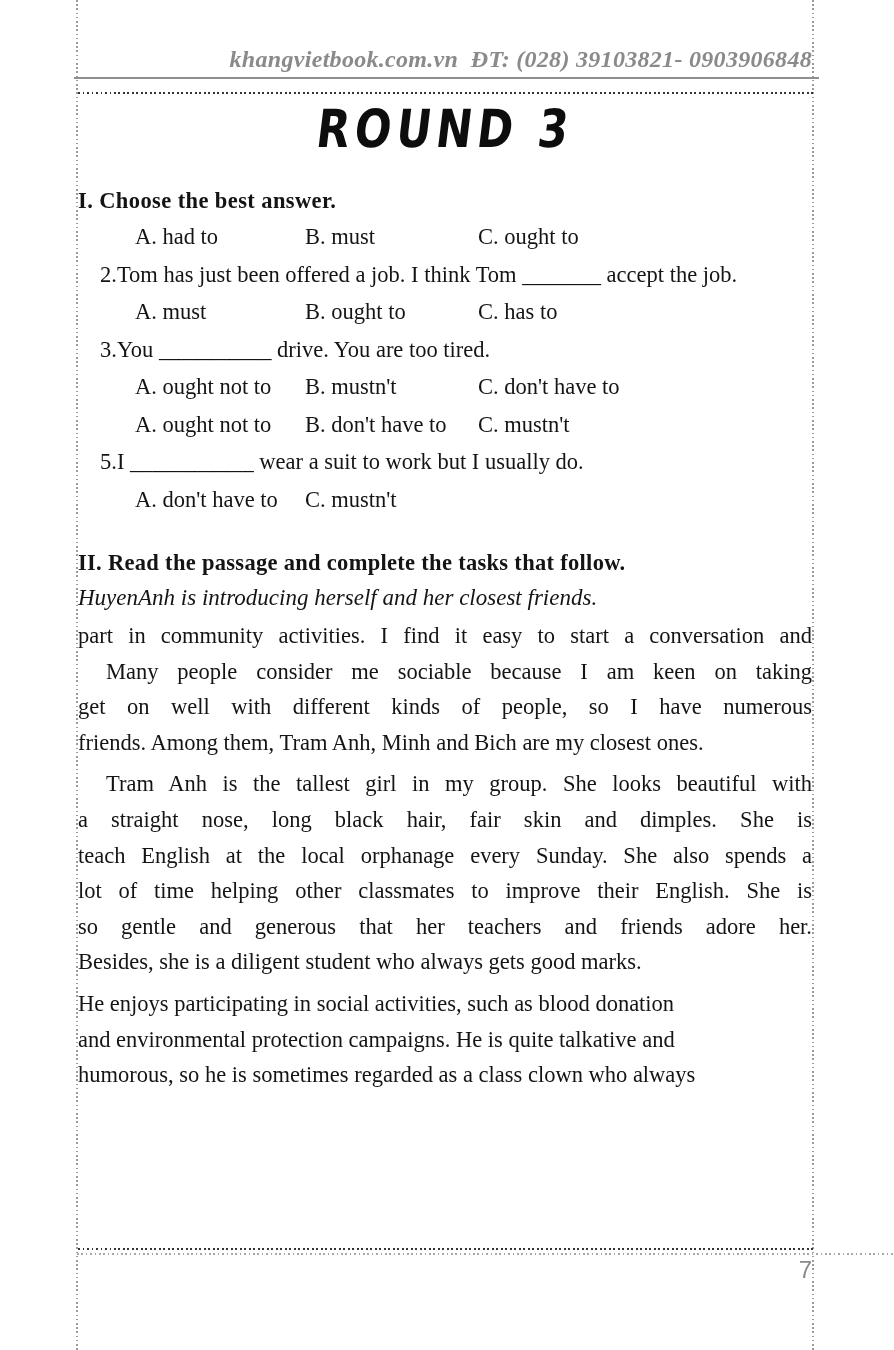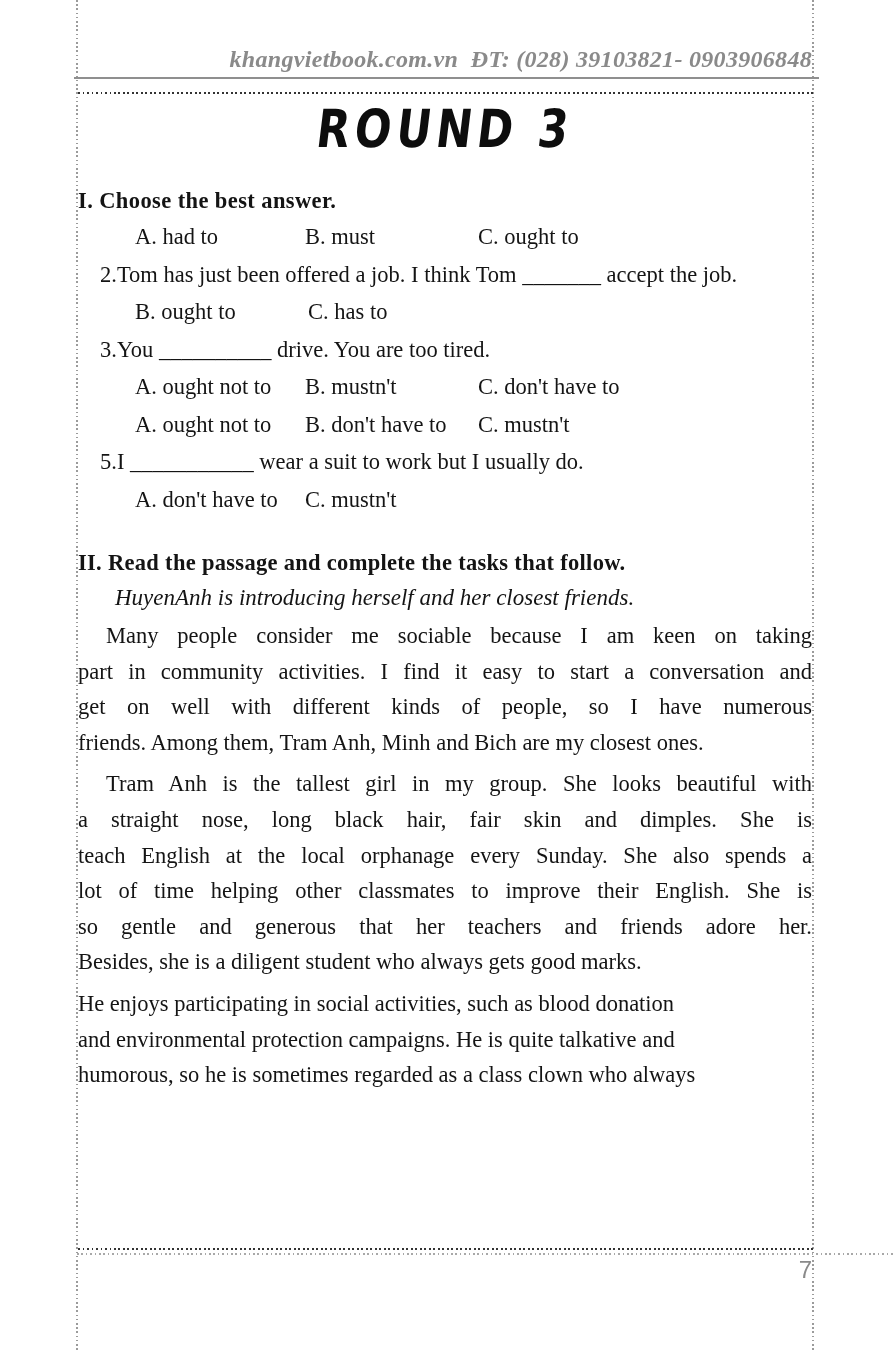--- a/index.html
+++ b/index.html
@@ -75,21 +75,21 @@
     display:flex; white-space:nowrap;
   }
   .opt-a { width:170px; flex:0 0 auto; }
   .opt-b { width:173px; flex:0 0 auto; }
   .opt-c { flex:1 1 auto; }
 
   .s2-heading {
     margin-top:28px; font-weight:bold; font-size:22.5px; line-height:34px;
     letter-spacing:0.3px;
   }
-  .lead-line { font-style:italic; font-size:23px; line-height:36px;margin-left:37px; }
+  .lead-line { font-style:italic; font-size:23px; line-height:36px; }
 
   .para { margin-top:2px; }
   .para + .para { margin-top:6px; }
   .pline {
     font-size:22.5px; line-height:35.6px;
     text-align:justify; text-align-last:justify;
     overflow:hidden; height:35.6px;
   }
   .pline.first { text-indent:28px; }
   .pline.lastline { text-align-last:left; }
@@ -121,20 +121,21 @@
     <div class="q-block">
 
       <div class="opt-line">
         <span class="opt-a">A. had to</span>
         <span class="opt-b">B. must</span>
         <span class="opt-c">C. ought to</span>
       </div>
 
       <div class="q-line">2.Tom has just been offered a job. I think Tom _______ accept the job.</div>
       <div class="opt-line">
+        <span class="opt-a">A. must</span>
         <span class="opt-b">B. ought to</span>
         <span class="opt-c">C. has to</span>
       </div>
 
       <div class="q-line">3.You __________ drive. You are too tired.</div>
       <div class="opt-line">
         <span class="opt-a">A. ought not to</span>
         <span class="opt-b">B. mustn't</span>
         <span class="opt-c">C. don't have to</span>
       </div>
@@ -150,22 +151,22 @@
         <span class="opt-a">A. don't have to</span>
         <span class="opt-c">C. mustn't</span>
       </div>
 
     </div>
 
     <div class="s2-heading">II. Read the passage and complete the tasks that follow.</div>
     <div class="lead-line">HuyenAnh is introducing herself and her closest friends.</div>
 
     <div class="para">
+      <div class="pline">part in community activities. I find it easy to start a conversation and</div>
       <div class="pline first">Many people consider me sociable because I am keen on taking</div>
-      <div class="pline">part in community activities. I find it easy to start a conversation and</div>
       <div class="pline">get on well with different kinds of people, so I have numerous</div>
       <div class="pline lastline">friends. Among them, Tram Anh, Minh and Bich are my closest ones.</div>
     </div>
 
     <div class="para">
       <div class="pline first">Tram Anh is the tallest girl in my group. She looks beautiful with</div>
       <div class="pline">a straight nose, long black hair, fair skin and dimples. She is</div>
       <div class="pline">teach English at the local orphanage every Sunday. She also spends a</div>
       <div class="pline">lot of time helping other classmates to improve their English. She is</div>
       <div class="pline">so gentle and generous that her teachers and friends adore her.</div>

